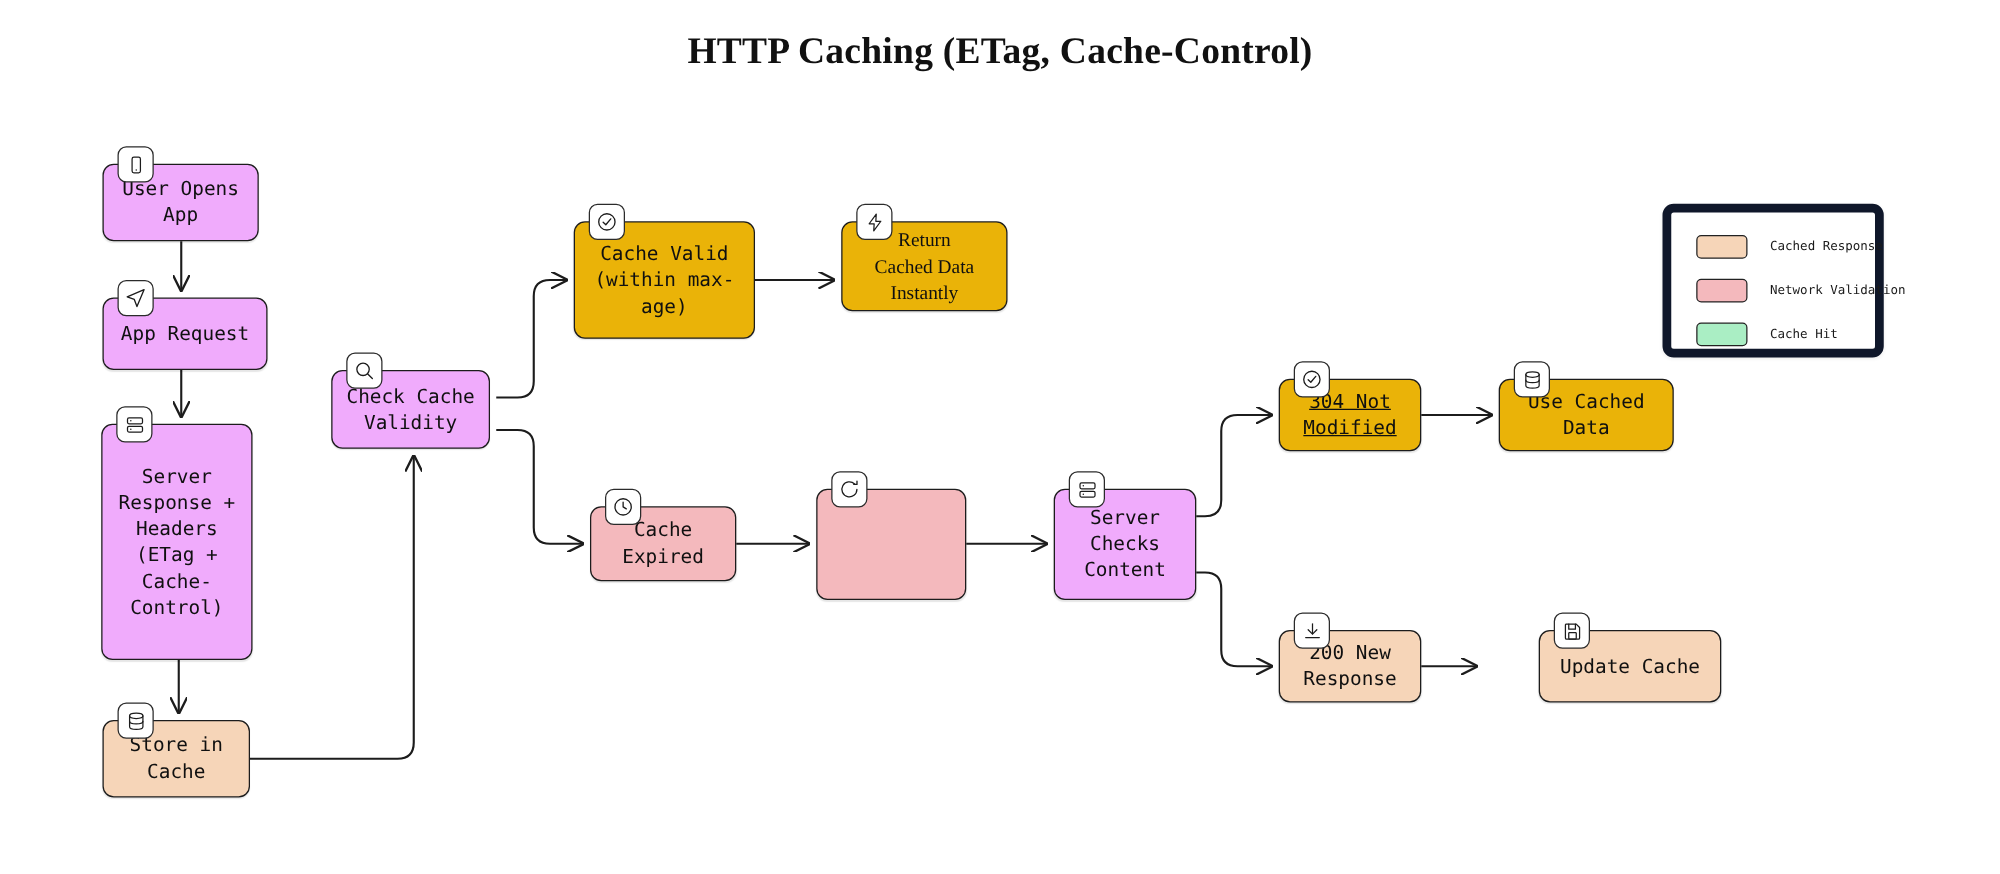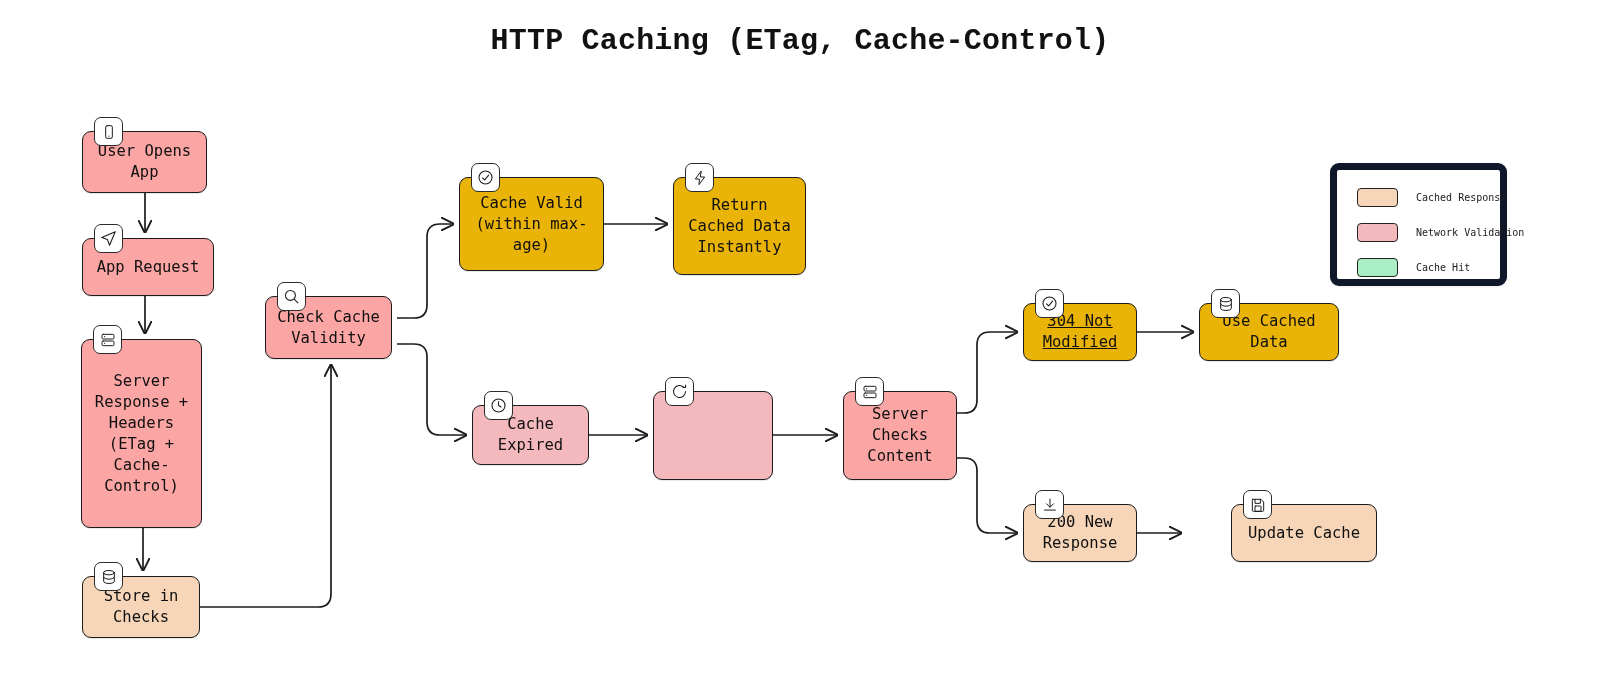--- a/index.html
+++ b/index.html
@@ -14,21 +14,21 @@
     overflow: hidden;
     font-family: "Liberation Sans", sans-serif;
   }
 
   #diagram-title {
     position: absolute;
     top: 24px;
     left: 0;
     width: 1600px;
     text-align: center;
-    font-family: Liberation Mono, monospace;
+    font-family: Liberation Serif, serif;
     font-weight: bold;
     font-size: 30px;
     color: #111111;
     letter-spacing: 0.2px;
   }
 
   #edge-layer {
     position: absolute;
     left: 0;
     top: 0;
@@ -46,21 +46,21 @@
     justify-content: center;
     text-align: center;
     font-family: "DejaVu Sans Mono", monospace;
     font-size: 15.5px;
     line-height: 21px;
     color: #101010;
     white-space: pre-line;
     padding: 4px 6px;
     box-shadow: 0 1px 1px rgba(0,0,0,0.10);
   }
-  .node-blue   { background: #fca5a5; }
+  .node-blue   { background: #f0abfc; }
   .node-green  { background: #eab308; }
   .node-pink   { background: #f4b9bd; }
   .node-peach  { background: #f6d5b8; }
 
   .node-icon {
     position: absolute;
     left: 11px;
     top: -15px;
     width: 29px;
     height: 29px;
@@ -152,33 +152,33 @@
 Response +
 Headers
 (ETag +
 Cache-
 Control)</span></div>
     <div class="node node-peach" style="left: 82px; top: 576px; width: 118px; height: 62px;"><span class="node-icon"><svg width="16" height="16" viewBox="0 0 24 24">
           <ellipse cx="12" cy="5.5" rx="8" ry="3.2" stroke="#1c1c1c" stroke-width="1.5" fill="none" stroke-linecap="round" stroke-linejoin="round"></ellipse>
           <path d="M4 5.5 v13 c0 1.8 3.6 3.2 8 3.2 s8 -1.4 8 -3.2 v-13" stroke="#1c1c1c" stroke-width="1.5" fill="none" stroke-linecap="round" stroke-linejoin="round"></path>
           <path d="M4 12 c0 1.8 3.6 3.2 8 3.2 s8 -1.4 8 -3.2" stroke="#1c1c1c" stroke-width="1.5" fill="none" stroke-linecap="round" stroke-linejoin="round"></path>
         </svg></span><span>Store in
-Checks</span></div>
+Cache</span></div>
     <div class="node node-blue" style="left: 265px; top: 296px; width: 127px; height: 63px;"><span class="node-icon"><svg width="17" height="17" viewBox="0 0 24 24">
           <circle cx="10.5" cy="10.5" r="7" stroke="#1c1c1c" stroke-width="1.5" fill="none" stroke-linecap="round" stroke-linejoin="round"></circle>
           <path d="M15.8 15.8 L21 21" stroke="#1c1c1c" stroke-width="1.5" fill="none" stroke-linecap="round" stroke-linejoin="round"></path>
         </svg></span><span>Check Cache
 Validity</span></div>
     <div class="node node-green" style="left: 459px; top: 177px; width: 145px; height: 94px;"><span class="node-icon"><svg width="17" height="17" viewBox="0 0 24 24">
           <circle cx="12" cy="12" r="9.2" stroke="#1c1c1c" stroke-width="1.5" fill="none" stroke-linecap="round" stroke-linejoin="round"></circle>
           <path d="M7.8 12.4 L10.8 15.3 L16.4 8.6" stroke="#1c1c1c" stroke-width="1.5" fill="none" stroke-linecap="round" stroke-linejoin="round"></path>
         </svg></span><span>Cache Valid
 (within max-
 age)</span></div>
-    <div class="node node-green" style="left: 673px; top: 177px; width: 133px; height: 98px;"><span class="node-icon"><svg width="16" height="16" viewBox="0 0 24 24">
+    <div class="node node-green" style="left: 673px; top: 177px; width: 133px; height: 72px; font-family: Liberation Serif, serif;"><span class="node-icon"><svg width="16" height="16" viewBox="0 0 24 24">
           <path d="M13.5 2 L5 13.5 h6 L10.5 22 L19 10.5 h-6 Z" stroke="#1c1c1c" stroke-width="1.5" fill="none" stroke-linecap="round" stroke-linejoin="round"></path>
         </svg></span><span>Return
 Cached Data
 Instantly</span></div>
     <div class="node node-pink" style="left: 472px; top: 405px; width: 117px; height: 60px;"><span class="node-icon"><svg width="17" height="17" viewBox="0 0 24 24">
           <circle cx="12" cy="12" r="9.2" stroke="#1c1c1c" stroke-width="1.5" fill="none" stroke-linecap="round" stroke-linejoin="round"></circle>
           <path d="M12 6.8 V12 L15.6 14.2" stroke="#1c1c1c" stroke-width="1.5" fill="none" stroke-linecap="round" stroke-linejoin="round"></path>
         </svg></span><span>Cache
 Expired</span></div>
     <div class="node node-pink" style="left: 653px; top: 391px; width: 120px; height: 89px;"><span class="node-icon"><svg width="17" height="17" viewBox="0 0 24 24">

